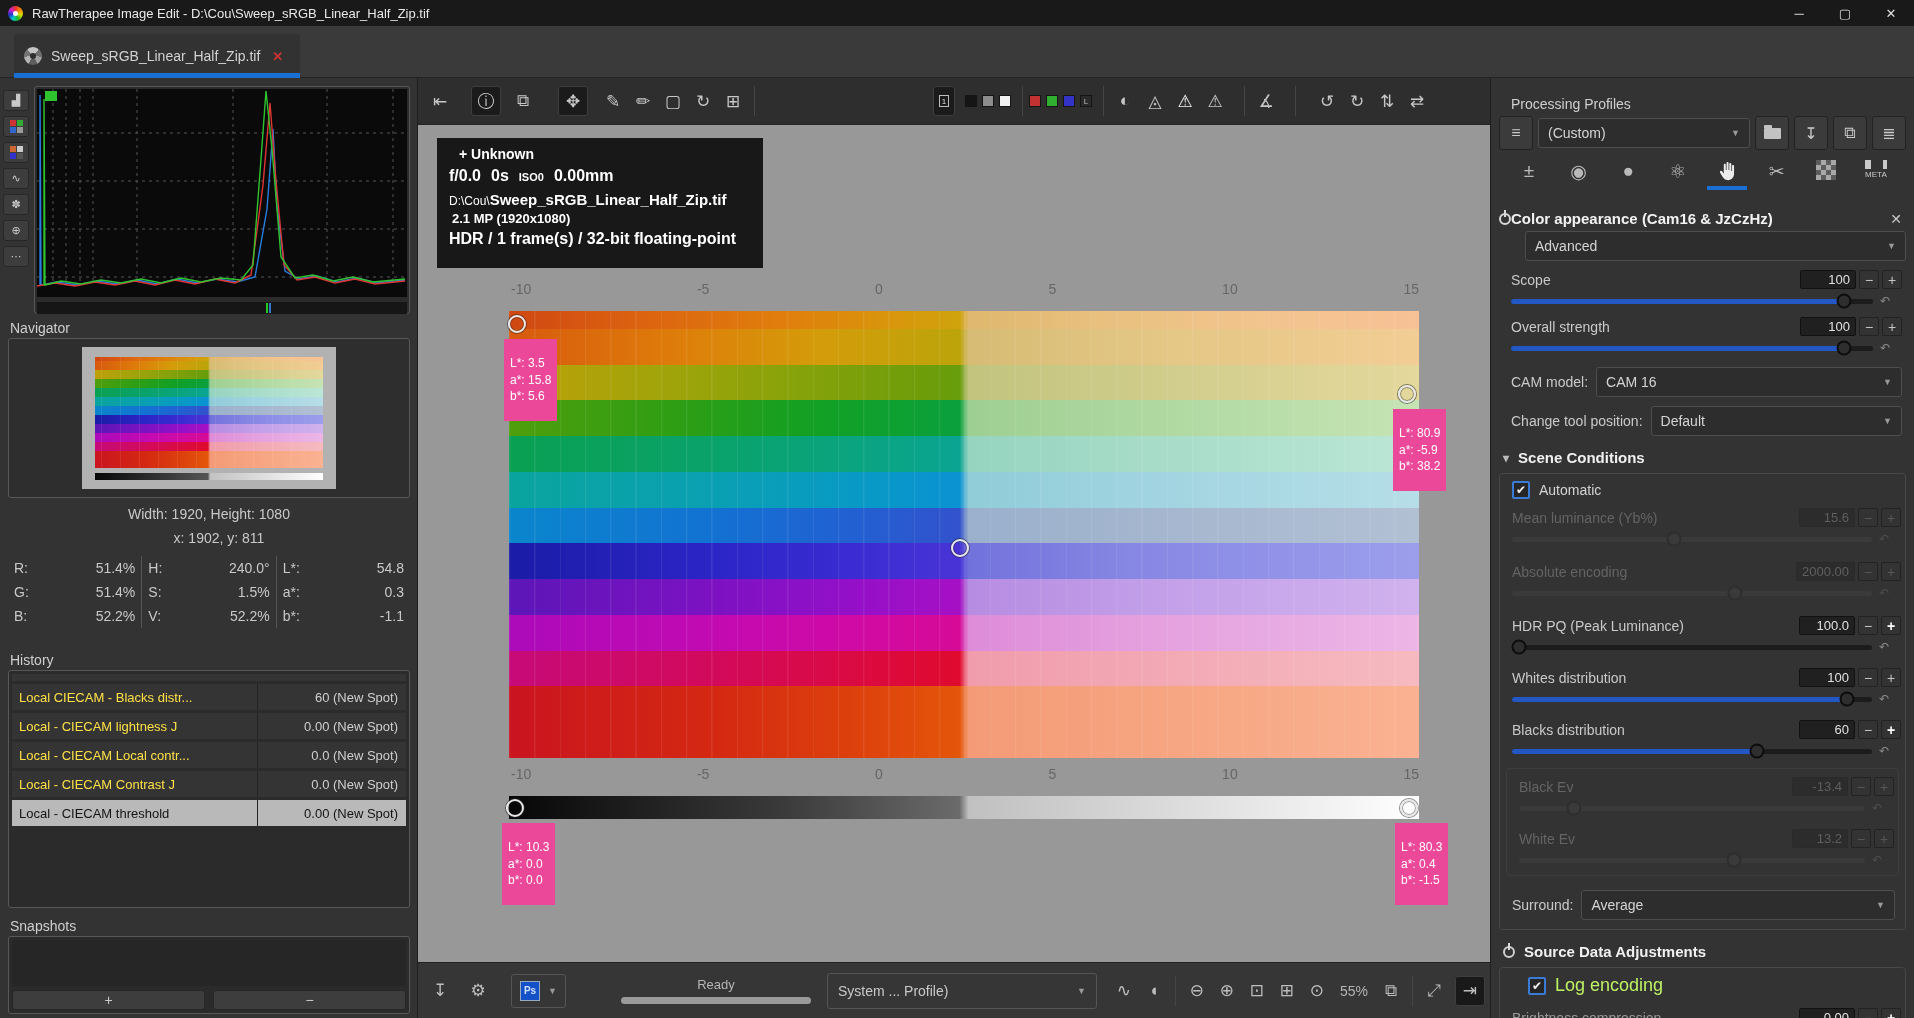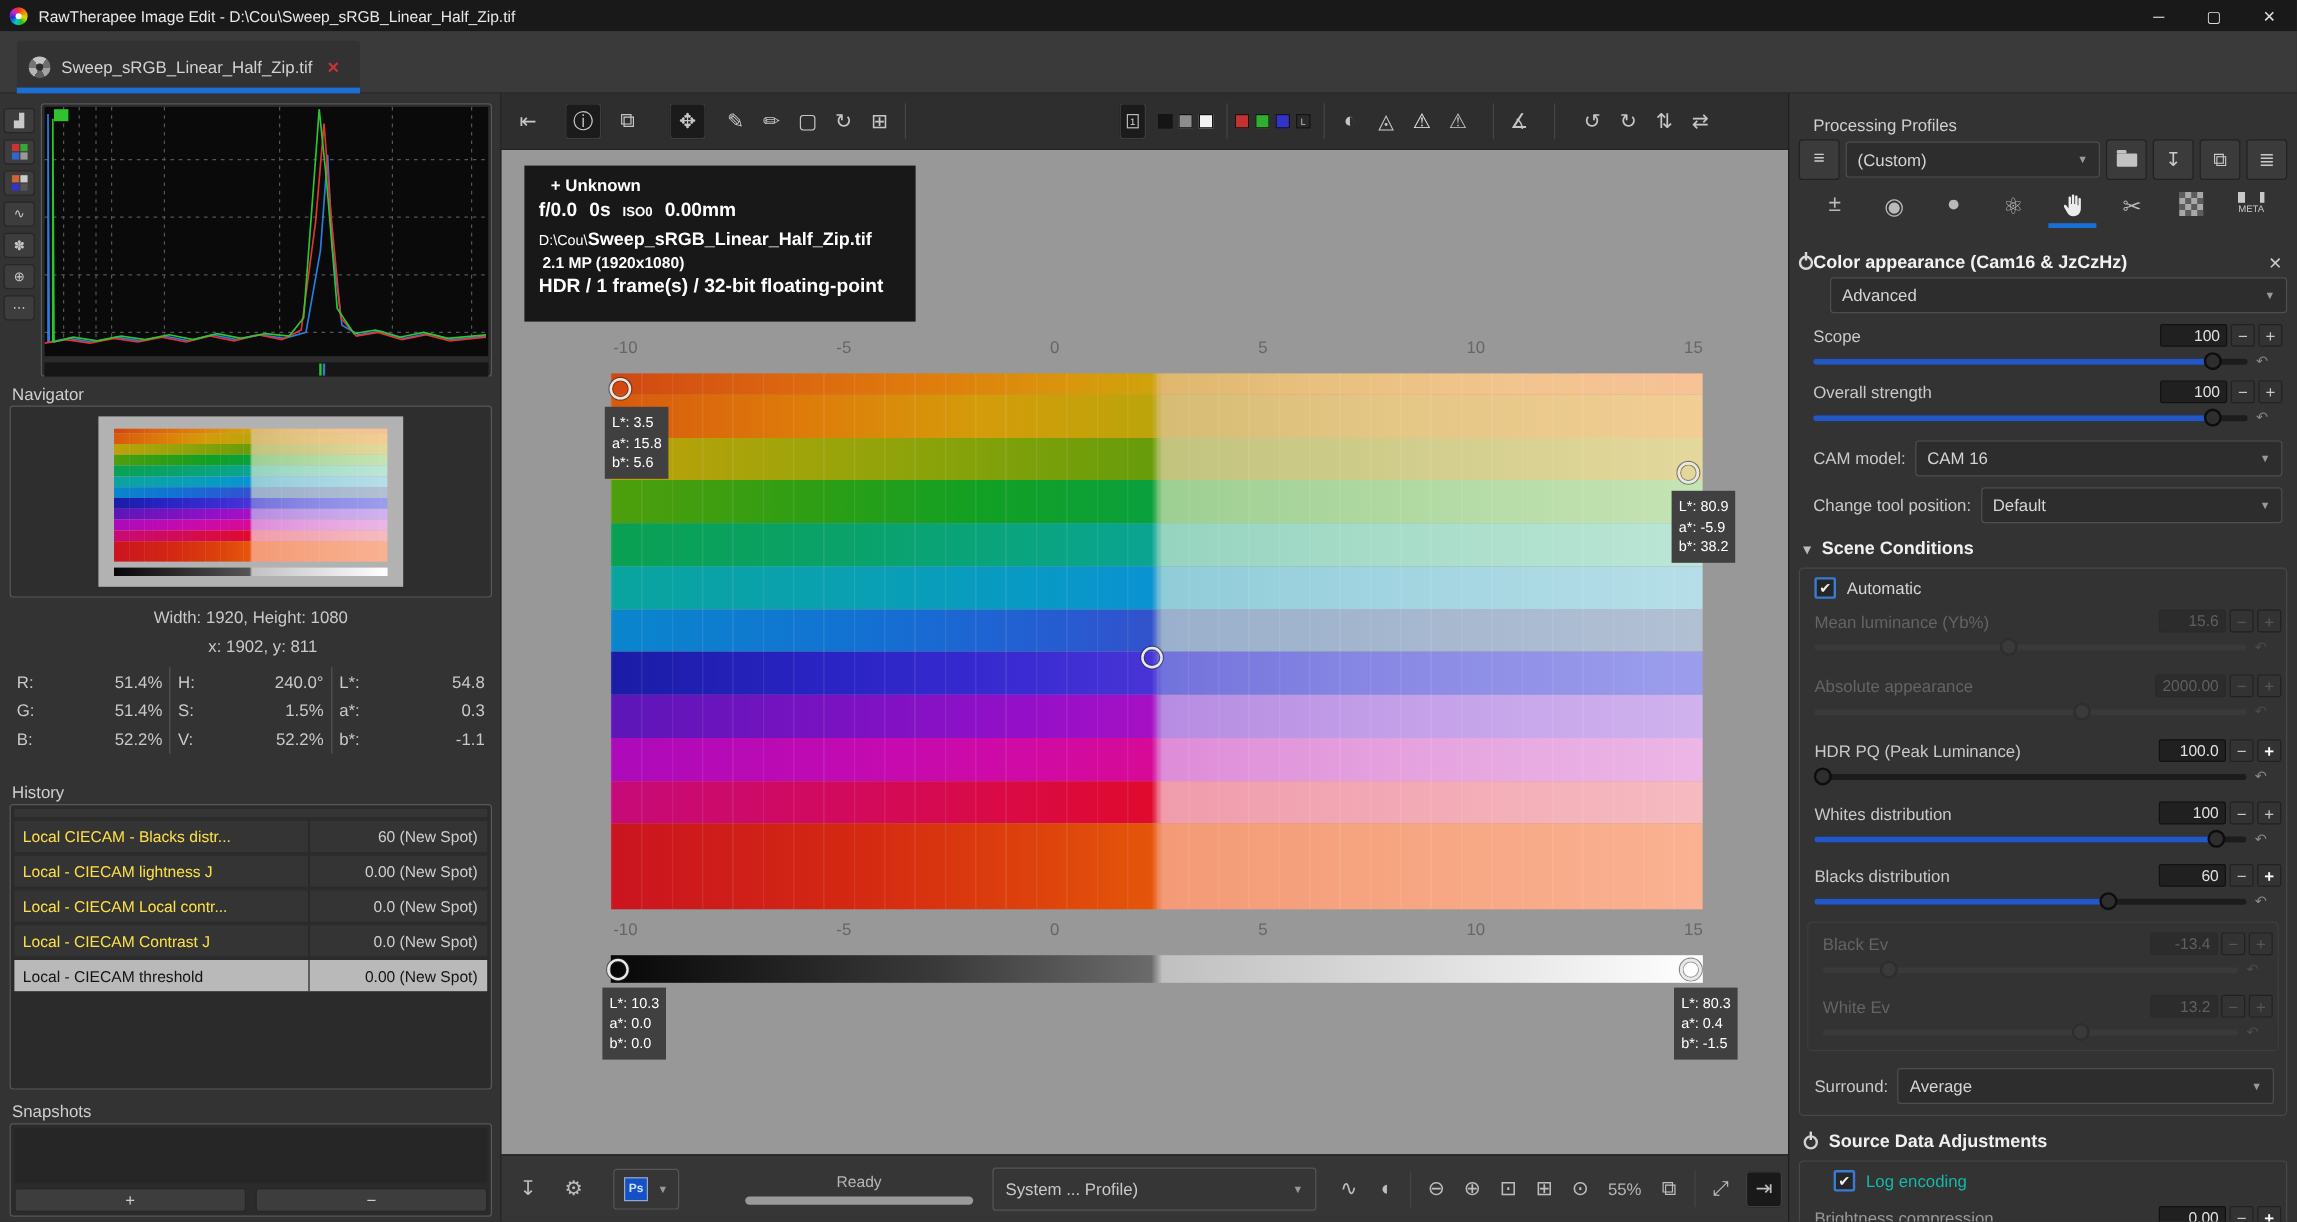--- a/index.html
+++ b/index.html
@@ -118,22 +118,22 @@
   .sr8 { height:8%;  background:linear-gradient(90deg,#1a1ca6,#2a24c4 20%,#3a2cd2 38%,#4834d6 49.5%,#7272dc 50.5%,#8888e4 70%,#9c9eec); }
   .sr9 { height:8%;  background:linear-gradient(90deg,#5c16b8,#7c12c2 22%,#9410c8 38%,#a610c4 49.5%,#b68ce2 50.5%,#c29ee8 70%,#d0b2ee); }
   .sr10{ height:8%;  background:linear-gradient(90deg,#ac0aba,#c20ab2 22%,#d00aa4 38%,#d60a96 49.5%,#de8cd8 50.5%,#e4a0de 70%,#ecb6e6); }
   .sr11{ height:8%;  background:linear-gradient(90deg,#c60a78,#d20a5c 22%,#da0a42 38%,#e00a2e 49.5%,#f09cac 50.5%,#f2a8b4 70%,#f6bac0); }
   .sr12{ height:16%; background:linear-gradient(90deg,#ca1420,#d42812 22%,#de440c 40%,#e4560a 49.5%,#f49a76 50.5%,#f6a480 70%,#fab292); }
   #main-sweep { position:absolute; left:91px; top:186px; width:910px; height:447px; }
   #grayscale { position:absolute; left:91px; top:671px; width:910px; height:23px;
     background:linear-gradient(90deg,#070707,#3a3a3a 30%,#6b6b6b 49.5%,#c0c0c0 50.5%,#dedede 75%,#fff); }
   .marker { position:absolute; width:18px; height:18px; border-radius:50%;
     border:2px solid #e8e8e8; box-shadow:0 0 0 1px rgba(40,40,40,.55), inset 0 0 0 1px rgba(40,40,40,.45); }
-  .tip { position:absolute; background:#404040; color:#fff; font-size:12px; line-height:1.38;
-    padding:5px 6px; white-space:nowrap; }
+  .tip { position:absolute; background:#ec4899; color:#fff; font-size:12px; line-height:1.38;
+    padding:16px 6px; white-space:nowrap; }
 
   
   #statusbar { position:absolute; left:0; top:884px; width:1072px; height:56px; background:#363636;
     border-top:1px solid #222; display:flex; align-items:center; }
   .sbtn { width:30px; height:30px; display:flex; align-items:center; justify-content:center;
     color:#bdbdbd; font-size:17px; flex:none; border-radius:3px; }
   .sbtn.pressed { background:#191919; box-shadow:inset 0 0 0 1px #3e3e3e; }
   #ps-box { display:flex; align-items:center; border:1px solid #555; border-radius:3px;
     height:34px; padding:0 8px; gap:8px; margin-left:18px; }
   #ps-icon { width:20px; height:20px; background:#1450c8; border:1px solid #9ab;
@@ -652,21 +652,21 @@
         </span>
       </div>
       <div class="slider-row">
         <div class="slider dis">
             <div class="knob" style="left:45%"></div>
           </div>
         <span class="reset" style="color:#4e4e4e">↶</span>
       </div>
 
       <div class="ctl-row" style="margin-top:16px">
-        <span class="ctl-label dim">Absolute appearance</span>
+        <span class="ctl-label dim">Absolute encoding</span>
         <span class="spin">
           <span class="val dim">2000.00</span>
           <span class="pm dim">−</span>
           <span class="pm dim">+</span>
         </span>
       </div>
       <div class="slider-row">
         <div class="slider dis">
             <div class="knob" style="left:62%"></div>
           </div>
@@ -762,21 +762,21 @@
     </div>
 
     <div class="hdr">
       <span class="power" style="border-color:#cfcfcf"></span>
       <span>Source Data Adjustments</span>
     </div>
 
     <div class="scenebox">
       <div class="checkrow" style="margin-left:28px">
         <span class="cb">✔</span>
-        <span style="font-size:14px;color:#14b8a6">Log encoding</span>
+        <span style="font-size:18px;color:#bef264">Log encoding</span>
       </div>
       <div class="ctl-row" style="margin-top:12px">
         <span class="ctl-label" style="color:#9a9a9a">Brightness compression</span>
         <span class="spin">
           <span class="val">0.00</span>
           <span class="pm">−</span>
           <span class="pm" style="color:#fff;font-weight:bold">+</span>
         </span>
       </div>
 

